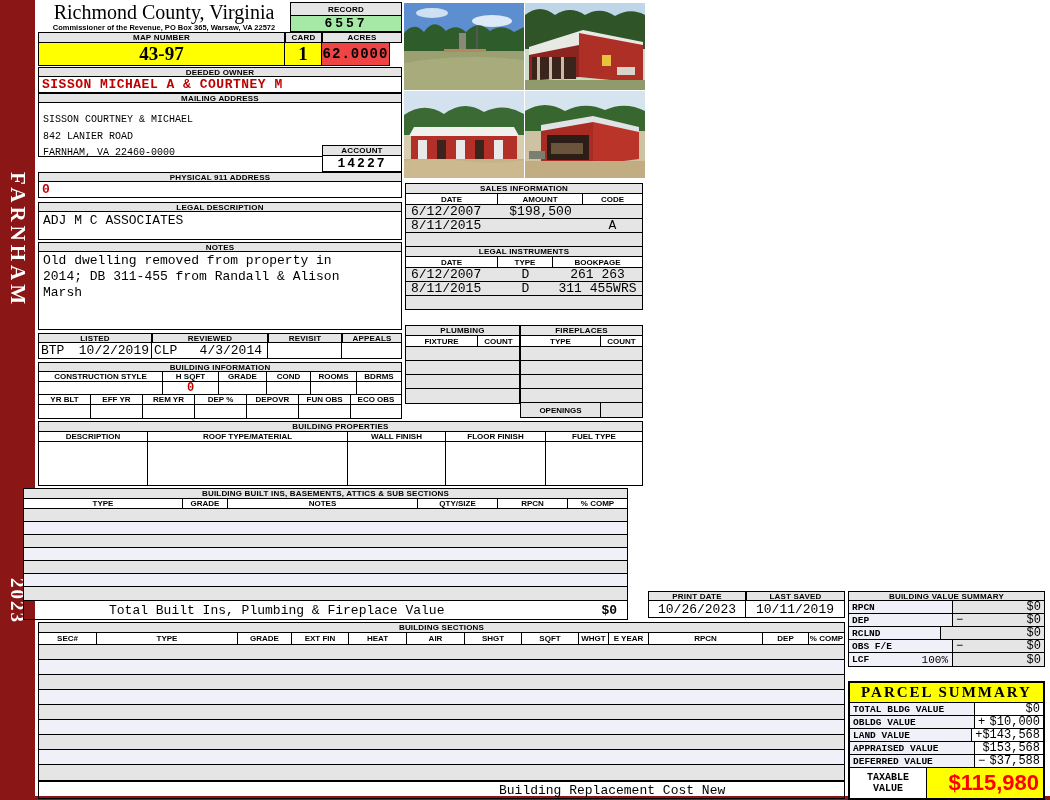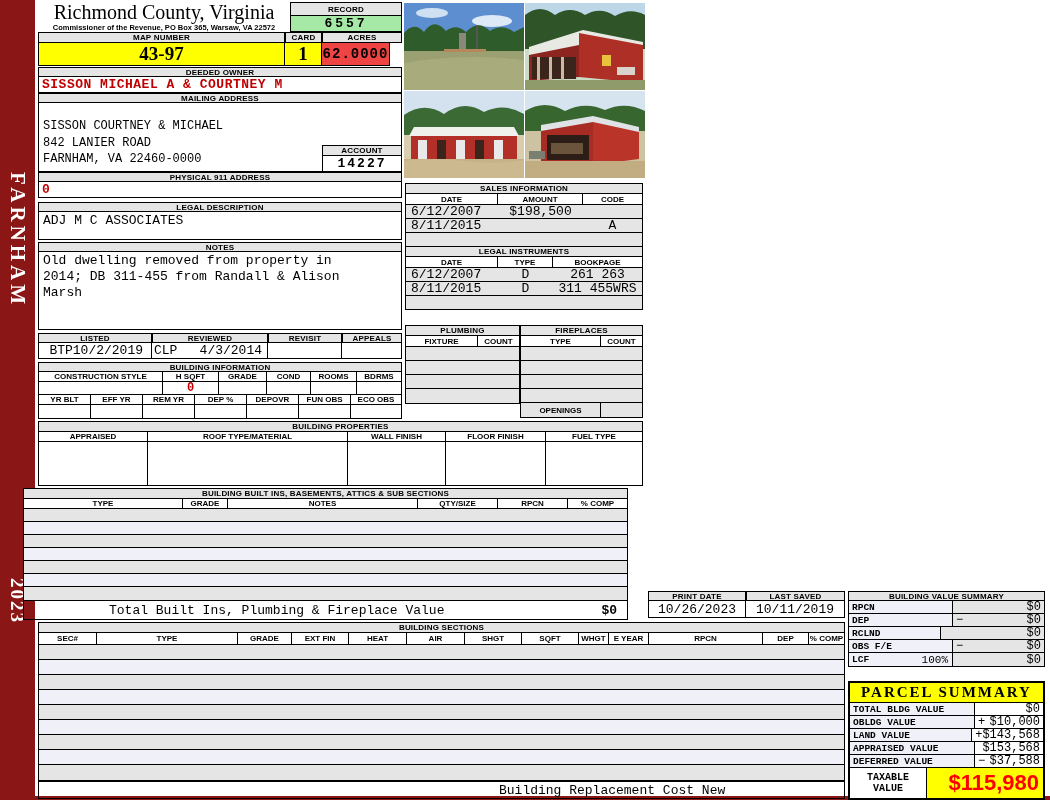--- a/index.html
+++ b/index.html
@@ -60,21 +60,21 @@
     <div class="serif" style="width:247px;height:23px;background:#ffff00;border:1px solid #000;border-top:none;display:flex;align-items:center;justify-content:center;font-size:19px;font-weight:700">43-97</div>
     <div class="serif" style="width:37px;height:23px;background:#ffff00;border:1px solid #000;border-top:none;border-left:none;display:flex;align-items:center;justify-content:center;font-size:19px;font-weight:700">1</div>
     <div class="mono" style="width:68px;height:23px;background:#ef4444;border:1px solid #000;border-top:none;border-left:none;display:flex;align-items:center;justify-content:center;font-size:14px;font-weight:700;letter-spacing:1px">62.0000</div>
   </div>
 </div>
 
 <div class="abs hbar" style="left:38px;top:67px;width:364px;height:10px">DEEDED OWNER</div>
 <div class="abs mono" style="left:38px;top:77px;width:364px;height:16px;border:1px solid #000;border-top:none;color:#c00000;font-weight:700;font-size:13px;display:flex;align-items:center;padding:0 3px;letter-spacing:.5px">SISSON MICHAEL A &amp; COURTNEY M</div>
 
 <div class="abs hbar" style="left:38px;top:93px;width:364px;height:10px">MAILING ADDRESS</div>
-<div class="abs mono" style="left:38px;top:103px;width:364px;height:69px;border:1px solid #000;border-top:none;font-size:12px;line-height:16.5px;padding:15px 4px">
+<div class="abs mono" style="left:38px;top:103px;width:364px;height:54px;border:1px solid #000;border-top:none;font-size:10px;line-height:16.5px;padding:9px 4px">
   <div>SISSON COURTNEY &amp; MICHAEL</div>
   <div>842 LANIER ROAD</div>
   <div></div>
   <div>FARNHAM, VA 22460-0000</div>
 </div>
 <div class="abs" style="left:322px;top:145px;width:80px">
   <div class="hbar" style="height:11px">ACCOUNT</div>
   <div class="mono" style="height:16px;background:#fff;border:1px solid #000;border-top:none;display:flex;align-items:center;justify-content:center;font-weight:700;font-size:13px;letter-spacing:2px">14227</div>
 </div>
 
@@ -92,21 +92,21 @@
 </div>
 
 <div class="abs" style="left:38px;top:333px;width:364px">
   <div style="display:flex">
     <div class="hbar" style="width:114px;height:10px">LISTED</div>
     <div class="hbar" style="width:116px;height:10px">REVIEWED</div>
     <div class="hbar" style="width:74px;height:10px">REVISIT</div>
     <div class="hbar" style="width:60px;height:10px">APPEALS</div>
   </div>
   <div class="mono" style="display:flex;height:16px;border:1px solid #000;border-top:none;font-size:13px">
-    <div class="cell" style="width:113px;justify-content:flex-end;padding:0 8px 0 2px">
+    <div class="cell" style="width:113px;justify-content:space-between;padding:0 2px 0 2px">
       <span>BTP</span>
       <span>10/2/2019</span>
     </div>
     <div class="cell" style="width:116px;justify-content:space-between;padding:0 5px 0 2px">
       <span>CLP</span>
       <span>4/3/2014</span>
     </div>
     <div class="cell" style="width:74px"></div>
     <div class="cell" style="flex:1"></div>
   </div>
@@ -285,21 +285,21 @@
     <div style="height:14px">
       <span style="width:80px;border-right:1px solid #000;height:100%;display:flex;align-items:center;justify-content:center;font-size:8px;font-weight:700">OPENINGS</span>
       <span style="flex:1"></span>
     </div>
   </div>
 </div>
 
 <div class="abs" style="left:38px;top:421px;width:605px">
   <div class="hbar" style="height:11px">BUILDING PROPERTIES</div>
   <div class="cols" style="height:10px">
-    <div style="width:109px">APPRAISED</div>
+    <div style="width:109px">DESCRIPTION</div>
     <div style="width:200px">ROOF TYPE/MATERIAL</div>
     <div style="width:98px">WALL FINISH</div>
     <div style="width:100px">FLOOR FINISH</div>
     <div style="flex:1">FUEL TYPE</div>
   </div>
   <div style="display:flex;height:44px;border:1px solid #000;border-top:none">
     <div class="cell" style="width:109px"></div>
     <div class="cell" style="width:200px"></div>
     <div class="cell" style="width:98px"></div>
     <div class="cell" style="width:100px"></div>

